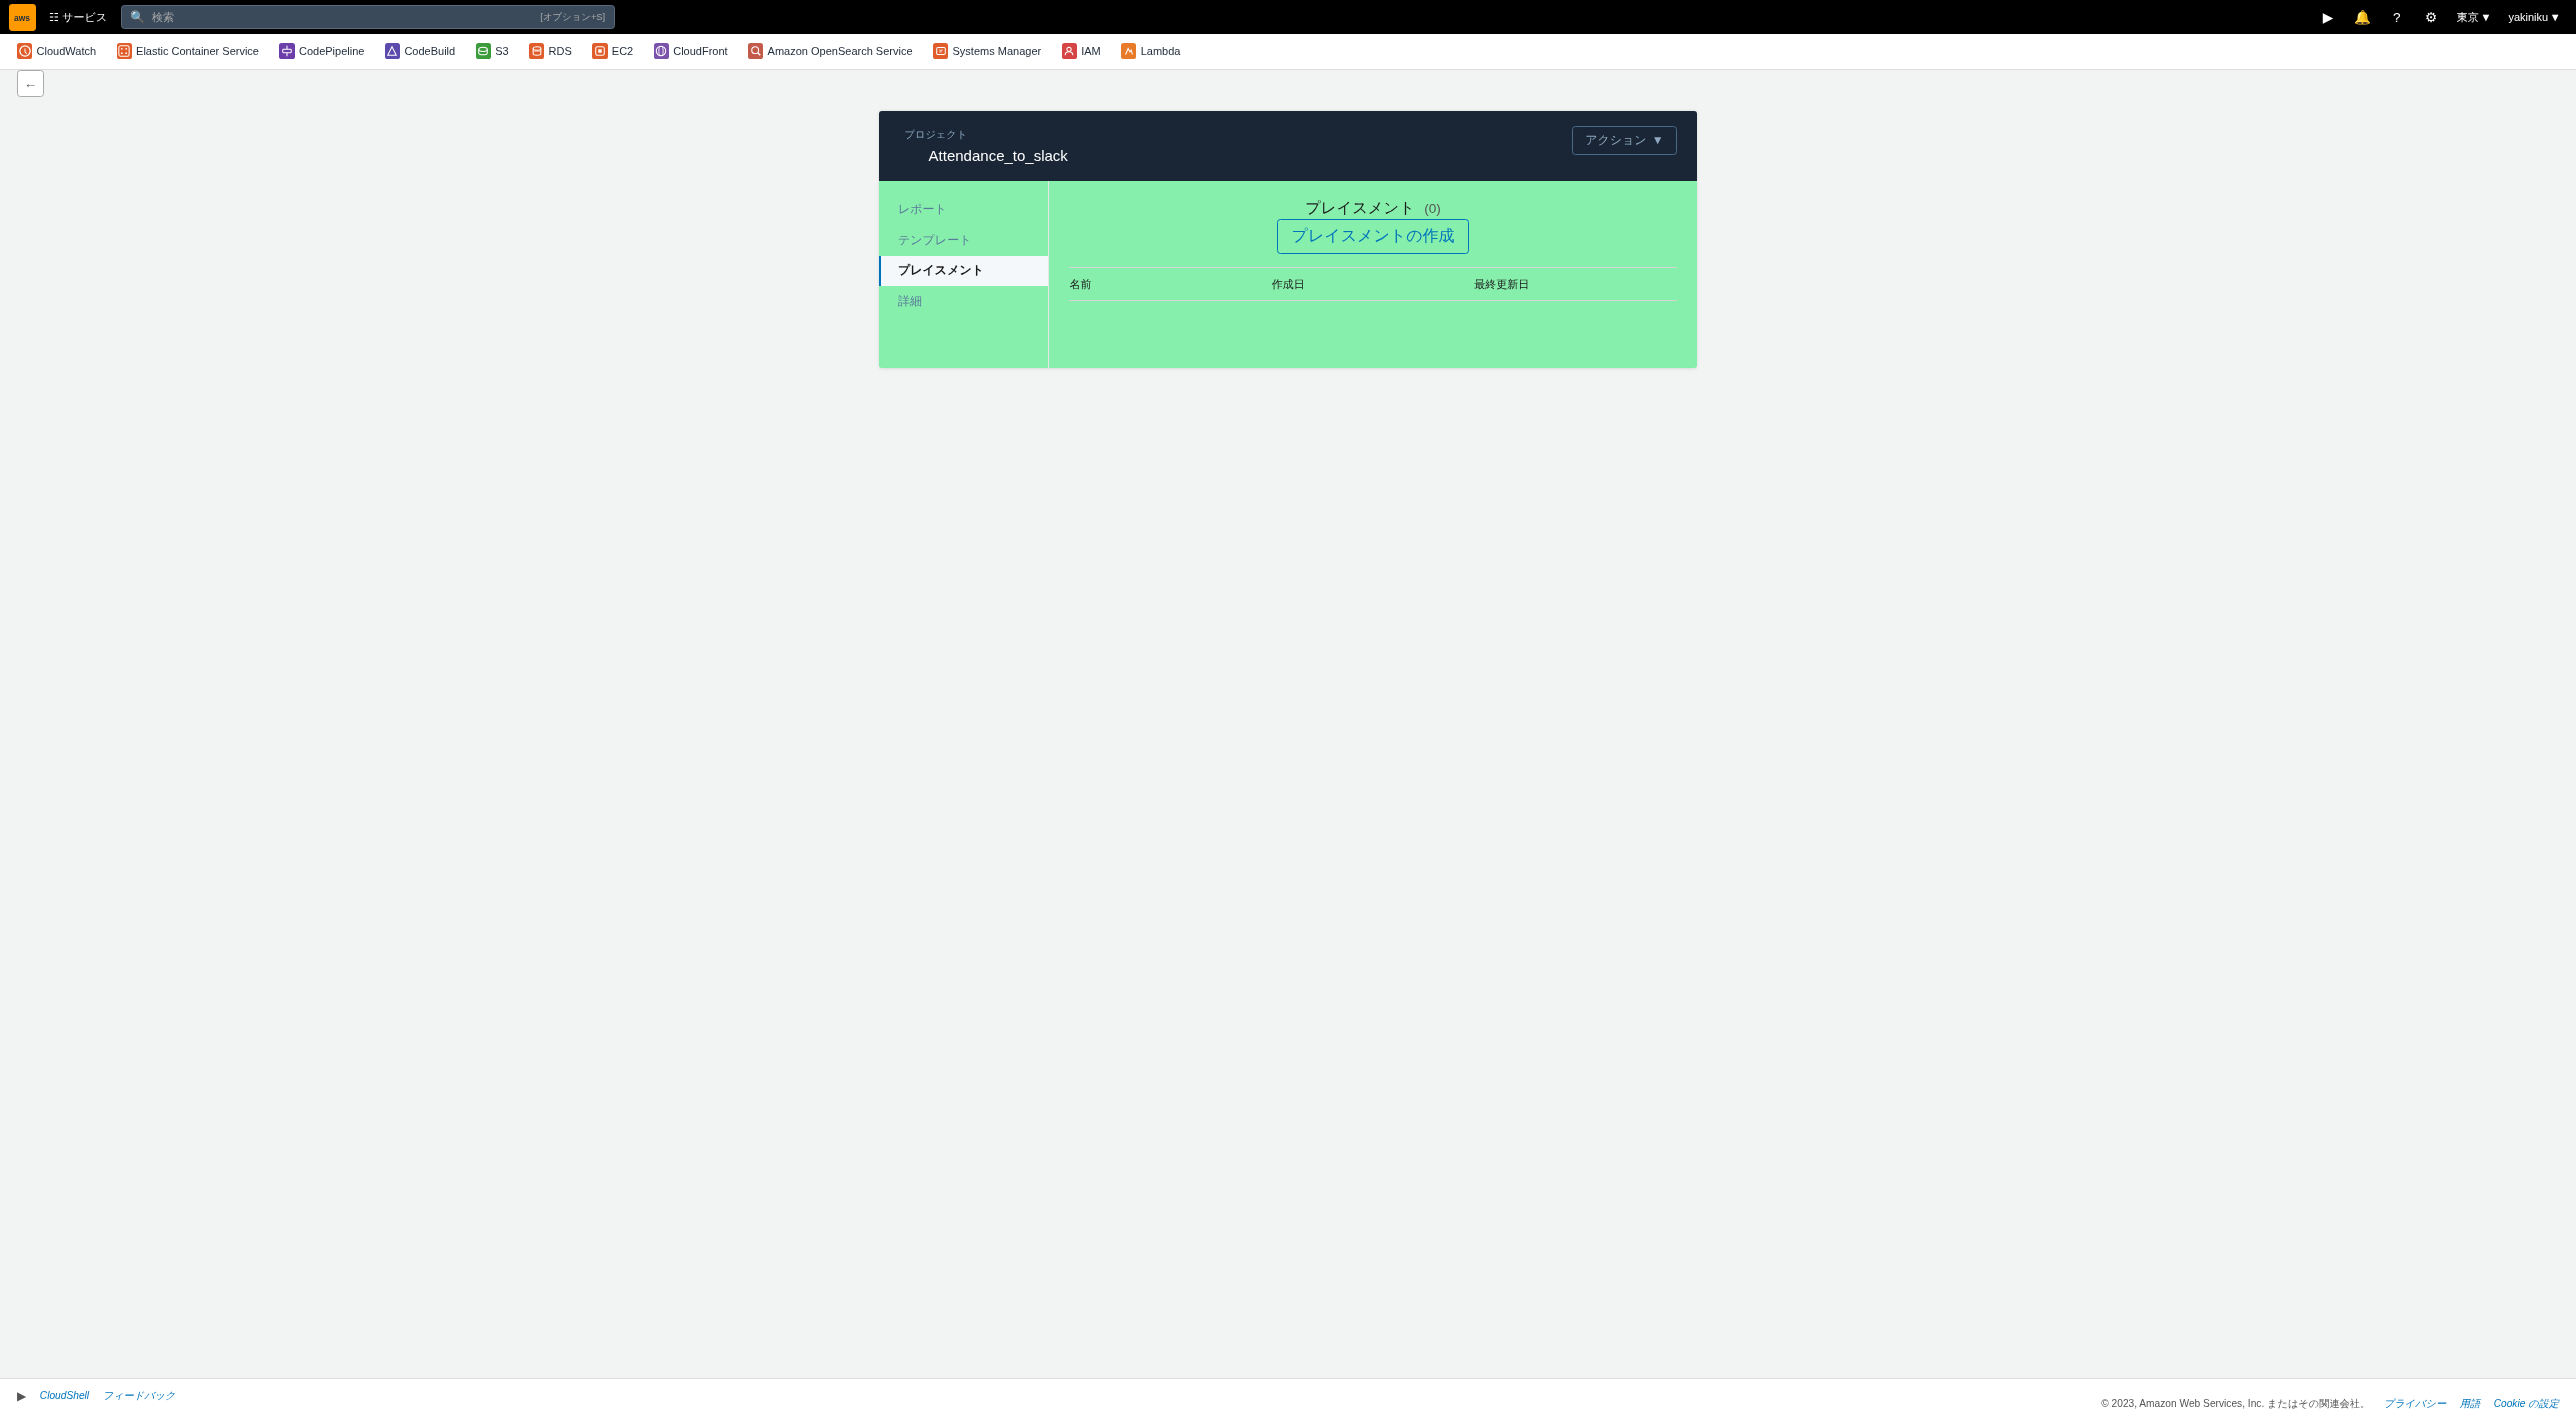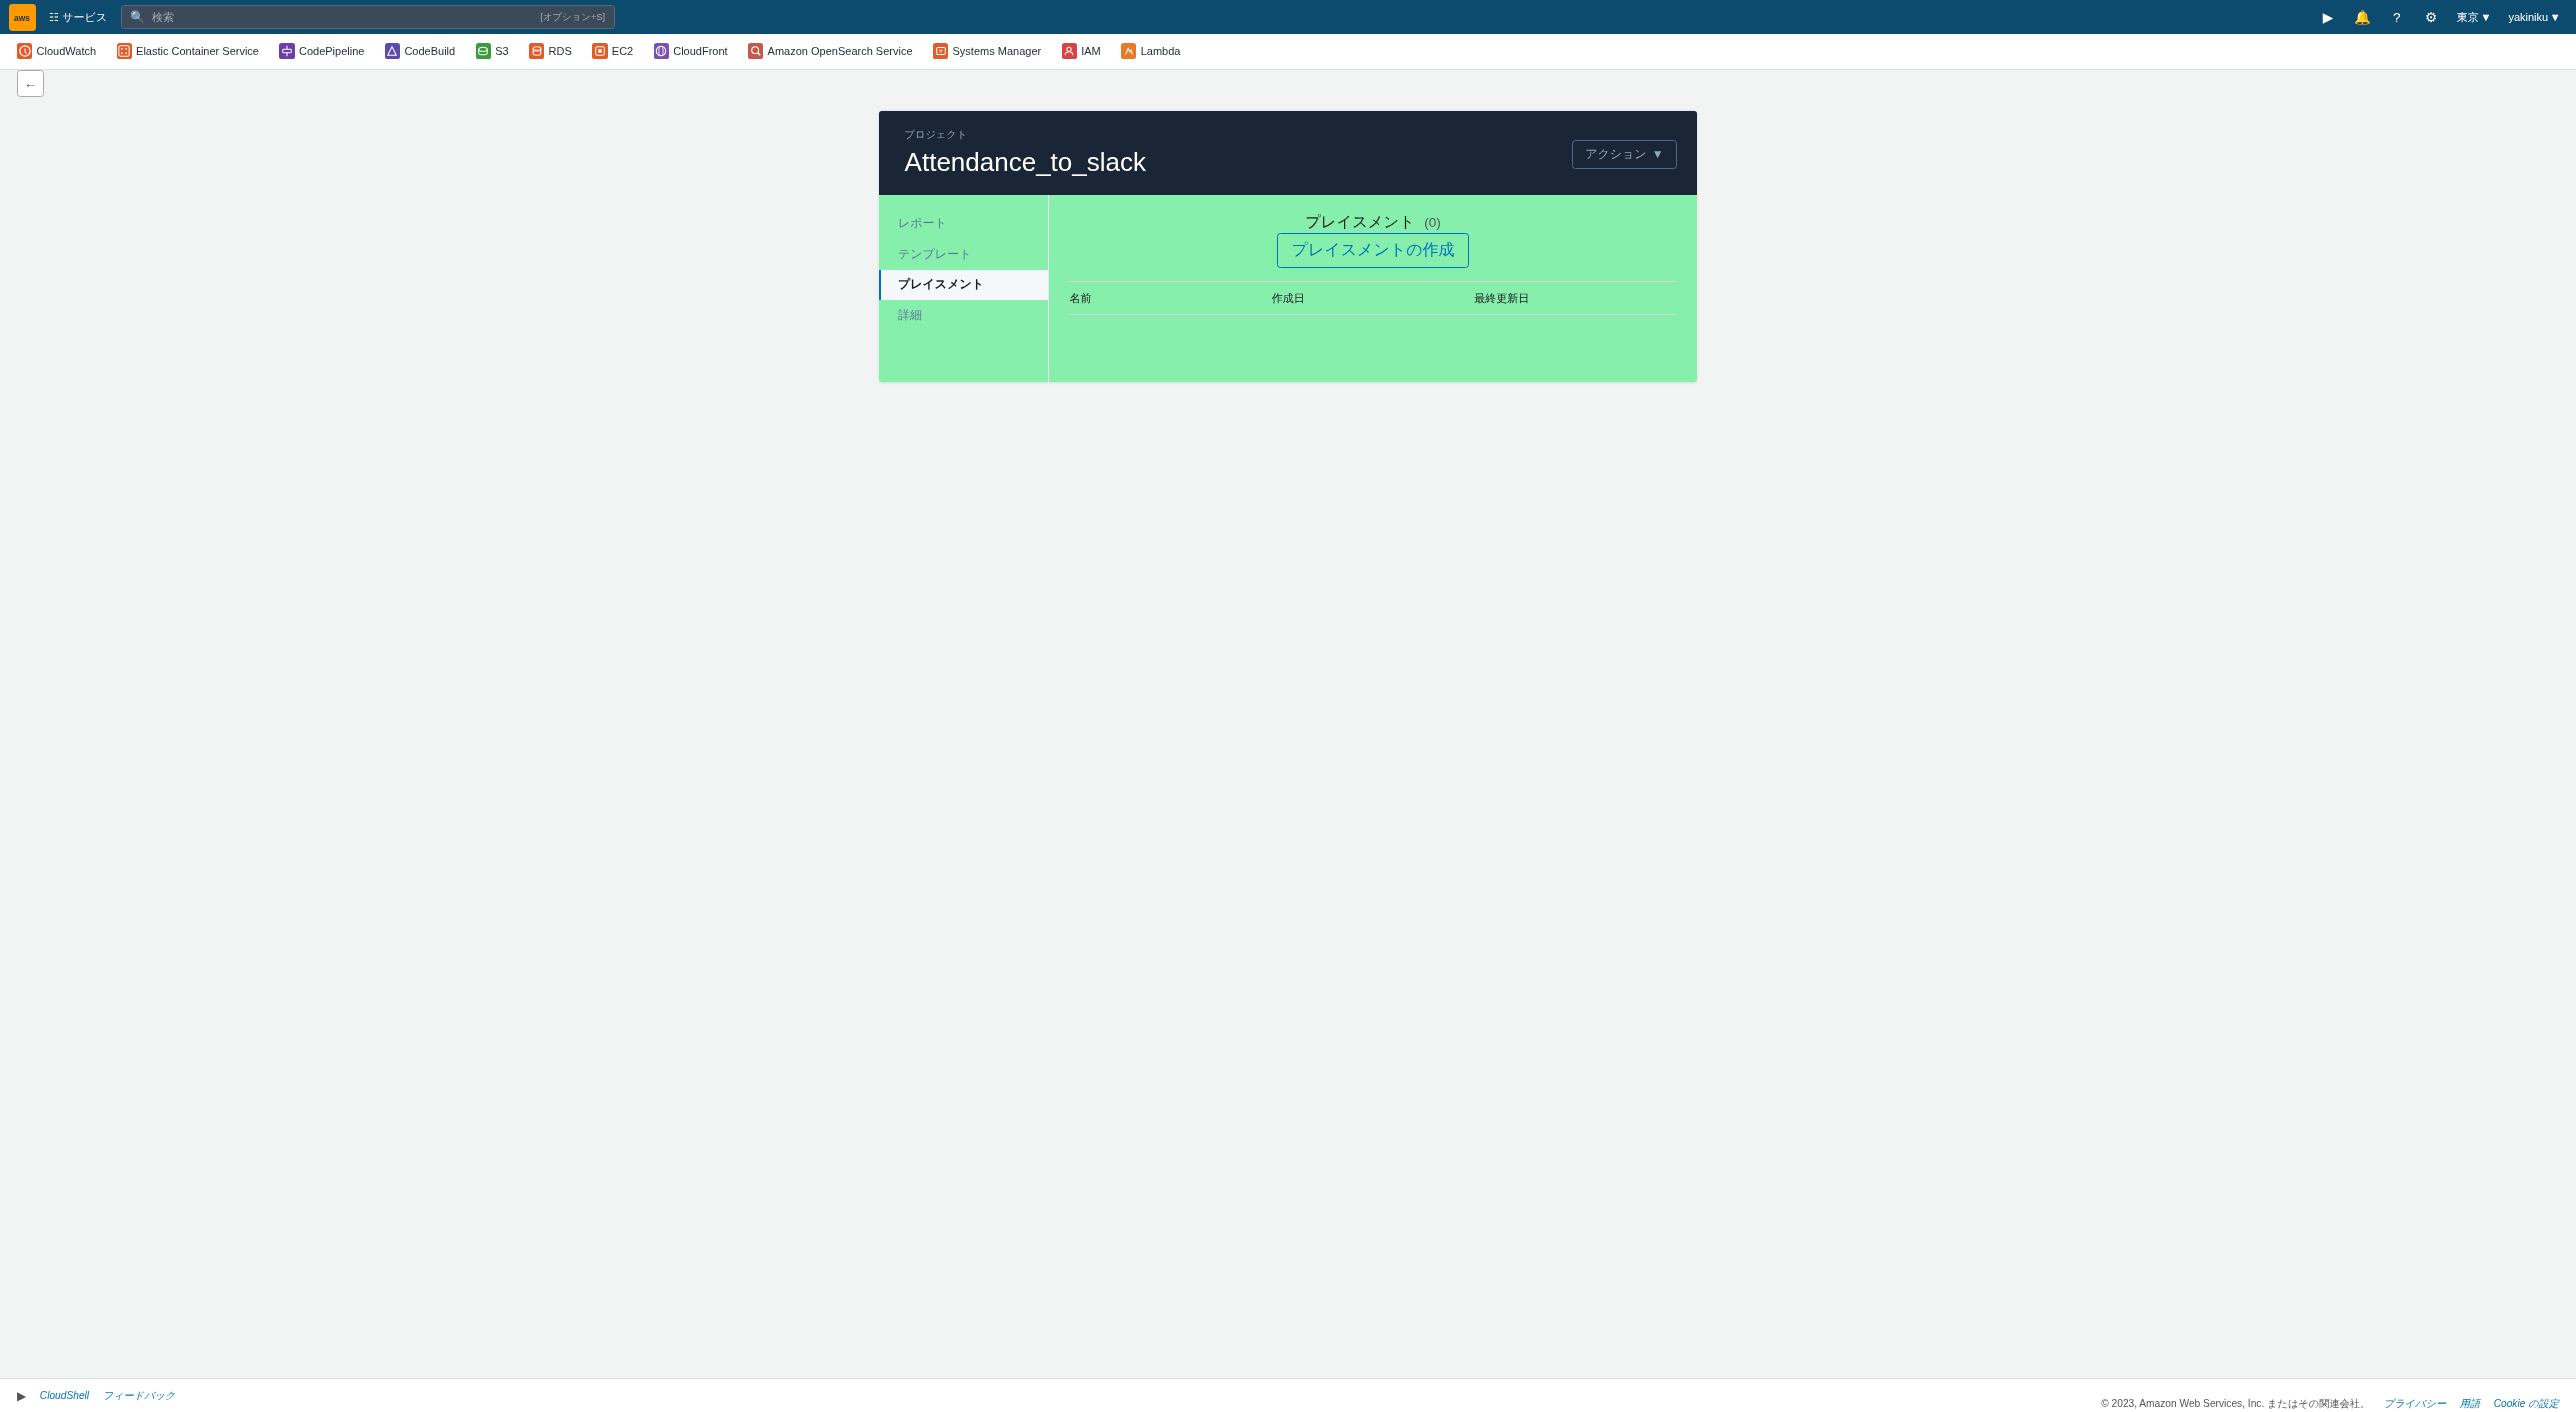--- a/index.html
+++ b/index.html
@@ -1,20 +1,20 @@
 <!DOCTYPE html>
 <html style="font-size:13.6px"><head>
   <meta charset="utf-8">
   <style>
     * { box-sizing: border-box; margin: 0; padding: 0; }
     body { font-family: "Amazon Ember", "Helvetica Neue", Arial, sans-serif; background: #f2f3f3; min-height: 100vh; font-size: 12px; }
 
     
     .top-nav {
-      background: #0c4a6e;
+      background: #000000;
       display: flex;
       align-items: center;
       height: 34px;
       padding: 0 8.5px;
       gap: 6.8px;
       position: relative;
       z-index: 100;
     }
     .aws-logo {
       width: 27px; height: 27px;
@@ -118,22 +118,23 @@
       padding: 17px 25.6px 17px 25.6px;
       position: relative;
     }
     .project-label {
       color: #8ea9c1;
       font-size: 10.2px;
       margin-bottom: 5.1px;
     }
     .project-title {
       color: #fff;
-      font-size: 26px;
+      font-size: 15px;
       font-weight: 400;
+      margin-left: 24px;
     }
     .actions-btn {
       position: absolute;
       right: 20.4px;
       bottom: 26px;
       background: transparent;
       border: 0.9px solid #4a6a8a;
       border-radius: 3.4px;
       color: #8ea9c1;
       padding: 5.1px 12px;

